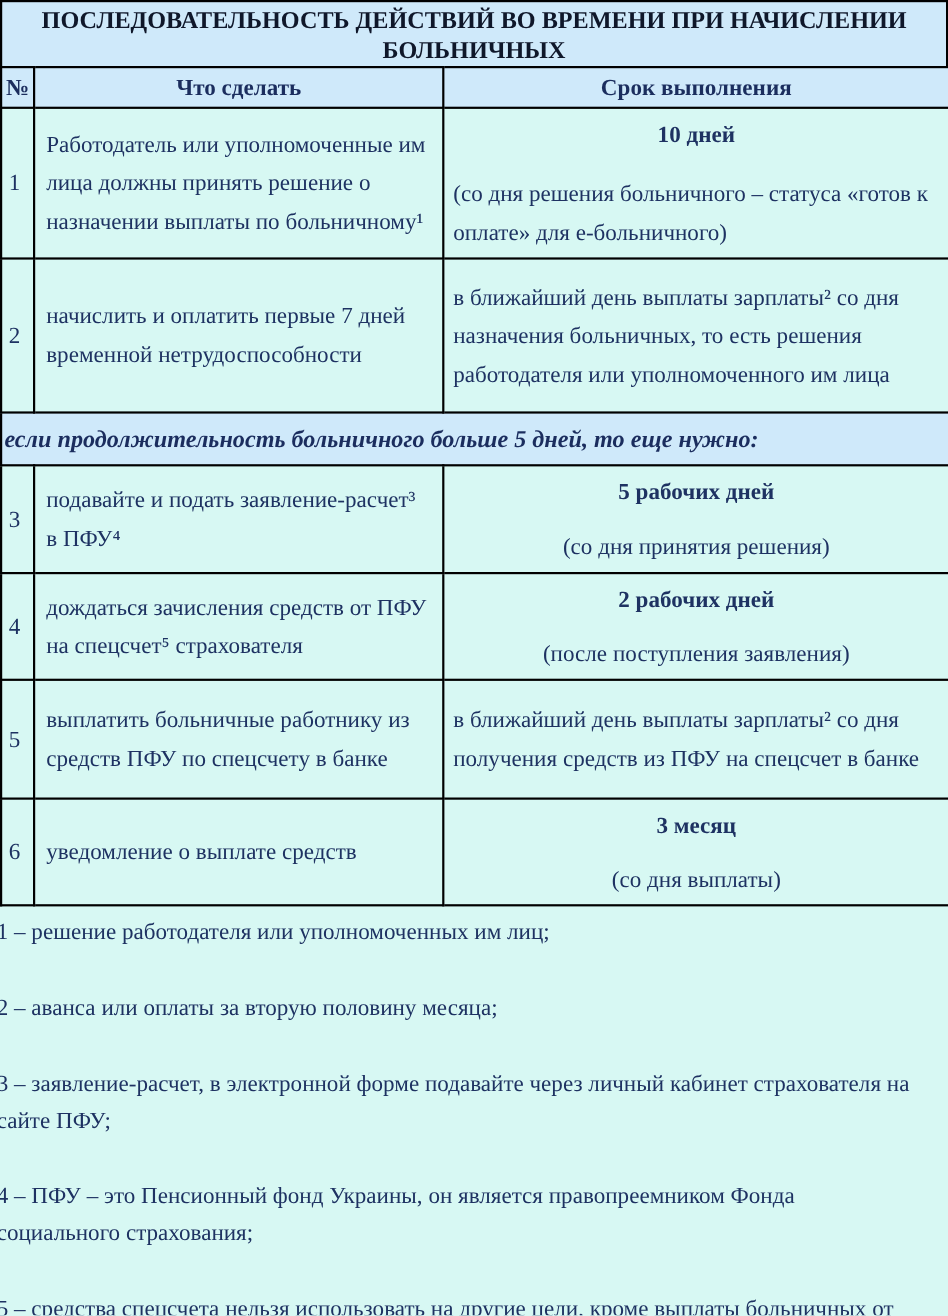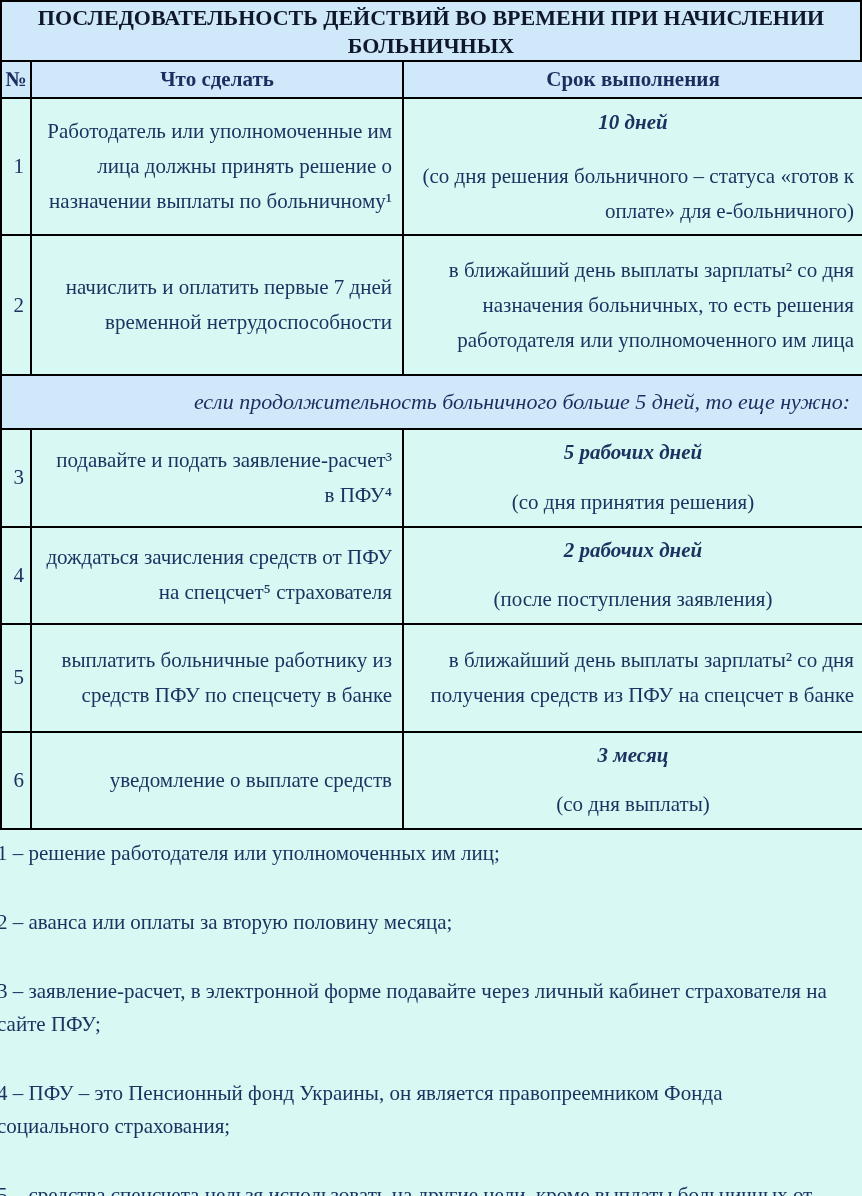--- a/index.html
+++ b/index.html
@@ -41,54 +41,54 @@
     background: #cfe9fa;
     font-size: 21px;
     font-weight: bold;
     height: 37px;
     padding: 2px;
     text-align: center;
     color: #1b2d5e;
   }
   tbody td {
     background: #d7f8f3;
-    text-align: right;
+    text-align: left;
     font-size: 21px;
     padding: 4px 6px;
   }
   td.what { line-height: 35px; padding: 4px 10px; }
   td.when { line-height: 35px; padding: 4px 8px; }
   tr.r1 { height: 137px; }
   tr.r2 { height: 140px; }
   tr.r3 { height: 98px; }
   tr.r4 { height: 97px; }
   tr.r5 { height: 108px; }
   tr.r6 { height: 97px; }
   tr.sep td {
     background: #cfe9fa;
-    font-weight: normal;
+    font-weight: bold;
     font-style: italic;
     font-size: 22px;
     height: 48px;
     line-height: 1.25;
-    padding: 12px;
+    padding: 2px;
     color: #1b2d5e;
   }
   .vsplit {
     display: flex;
     flex-direction: column;
     justify-content: space-between;
     align-items: center;
     width: 100%;
   }
   .r1 .vsplit { height: 124px; }
   .r3 .vsplit { height: 85px; }
   .r4 .vsplit { height: 84px; }
   .r6 .vsplit { height: 84px; }
-  .term { font-weight: bold; font-style: italic; }
+  .term { font-weight: bold; }
   .expl { }
   .footnotes { padding: 7px 30px 0 0; }
   .footnotes p {
     font-size: 21px;
     line-height: 33px;
     margin: 0 0 36px -3px;
     text-align: left;
   }
 </style>
 </head>

